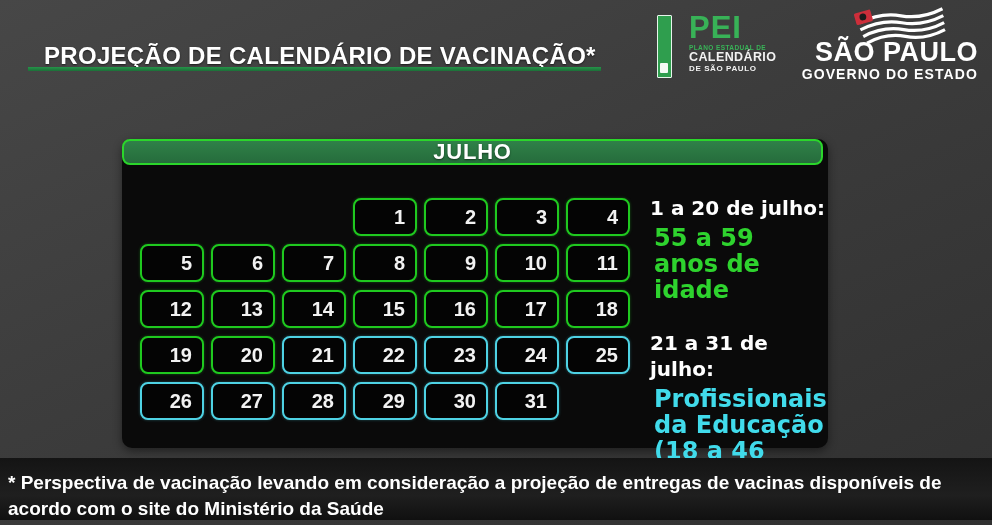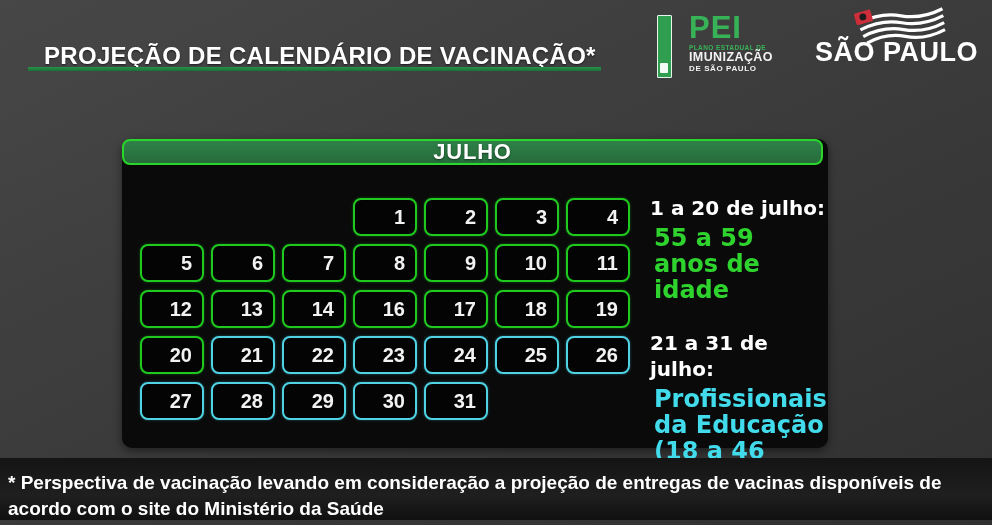--- a/index.html
+++ b/index.html
@@ -99,37 +99,38 @@
 <h1 class="title">PROJEÇÃO DE CALENDÁRIO DE VACINAÇÃO*</h1>
 <div class="title-underline"></div>
 
 <div class="pei-logo">
   <div class="pei-bar">
     <div class="pei-bar-emblem"></div>
   </div>
   <div class="pei-main">
     <span class="pei-acronym">PEI</span>
     <span class="pei-line1">PLANO ESTADUAL DE</span>
-    <span class="pei-line2">IMUNIZAÇÃO</span>
+    <span class="pei-line2">CALENDÁRIO</span>
     <span class="pei-line3">DE SÃO PAULO</span>
   </div>
 </div>
 
 <div class="sp-logo">
   <svg class="sp-flag" width="96" height="42" viewBox="0 0 96 42">
     <g transform="rotate(-7 48 20)">
       <path d="M8 14 Q 30 6 50 12 T 92 10" stroke="#ffffff" stroke-width="3.2" fill="none"></path>
       <path d="M8 21 Q 30 13 50 19 T 92 17" stroke="#ffffff" stroke-width="3.2" fill="none"></path>
       <path d="M10 28 Q 31 20 51 26 T 92 24" stroke="#ffffff" stroke-width="3.2" fill="none"></path>
       <path d="M13 35 Q 33 27 52 33 T 92 31" stroke="#ffffff" stroke-width="3.2" fill="none"></path>
       <rect x="4" y="3" width="17" height="12" rx="1.5" fill="#cd2e3a" transform="rotate(-9 12 9)"></rect>
       <circle cx="12" cy="8.5" r="3.4" fill="#1c1c1c"></circle>
     </g>
   </svg>
   <div class="sp-name">SÃO PAULO</div>
+  <div class="sp-subtitle">GOVERNO DO ESTADO</div>
 </div>
 
 <section class="panel">
   <div class="month-bar">
     <span class="month-label">JULHO</span>
   </div>
   <div class="days-grid" id="days-grid">
       <div class="day empty"></div>
       <div class="day empty"></div>
       <div class="day empty"></div>
@@ -140,20 +141,21 @@
       <div class="day green">5</div>
       <div class="day green">6</div>
       <div class="day green">7</div>
       <div class="day green">8</div>
       <div class="day green">9</div>
       <div class="day green">10</div>
       <div class="day green">11</div>
       <div class="day green">12</div>
       <div class="day green">13</div>
       <div class="day green">14</div>
+      <div class="day green">15</div>
       <div class="day green">16</div>
       <div class="day green">17</div>
       <div class="day green">18</div>
       <div class="day green">19</div>
       <div class="day green">20</div>
       <div class="day cyan">21</div>
       <div class="day cyan">22</div>
       <div class="day cyan">23</div>
       <div class="day cyan">24</div>
       <div class="day cyan">25</div>

